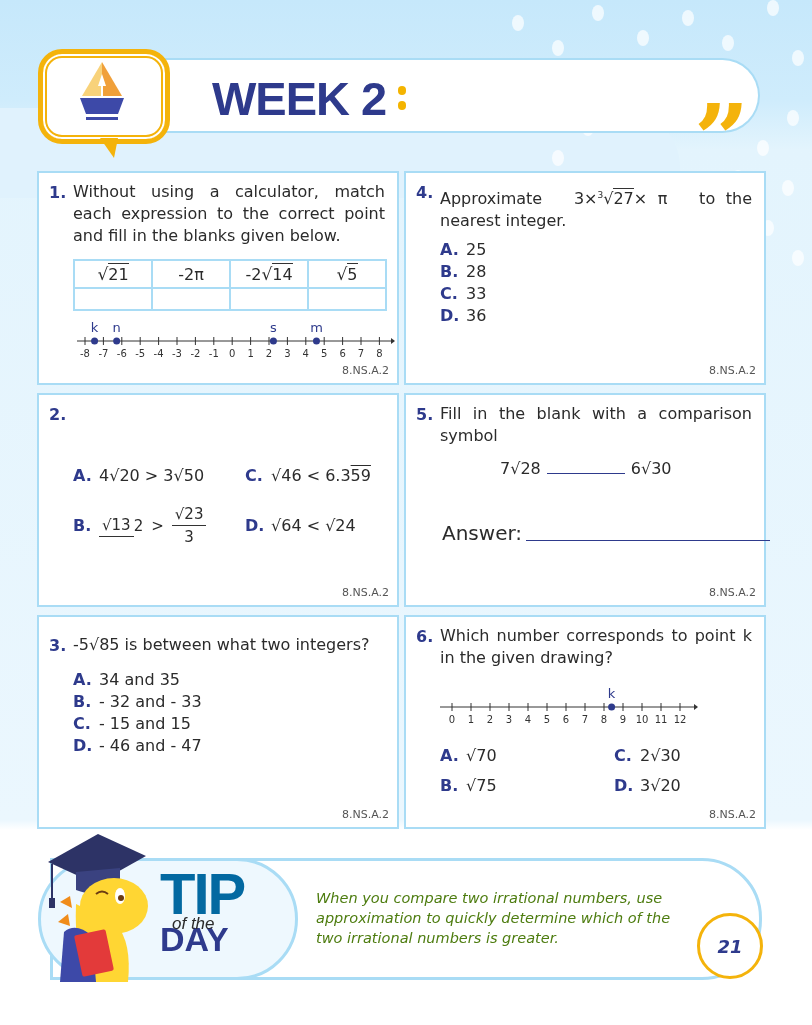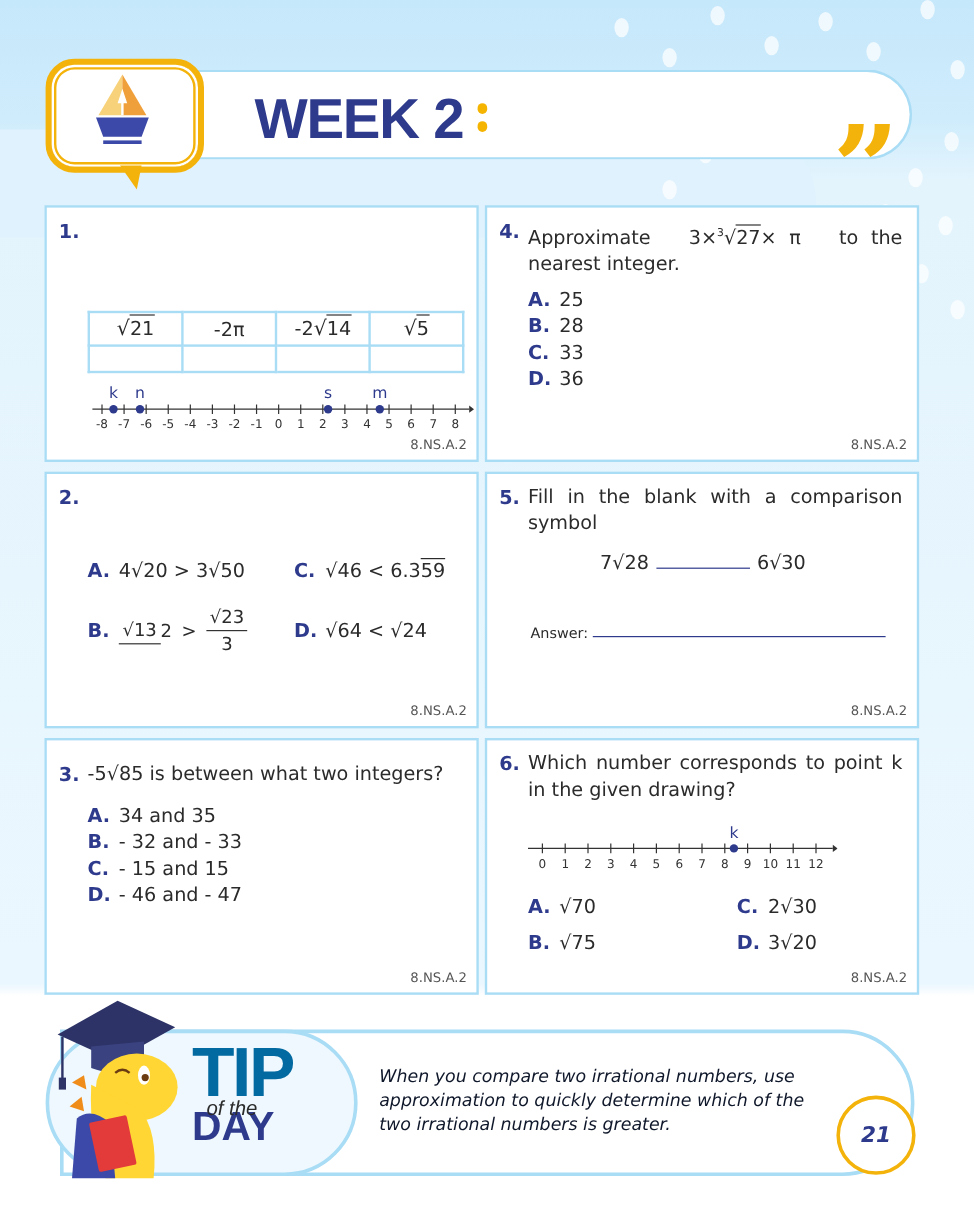--- a/index.html
+++ b/index.html
@@ -76,21 +76,21 @@
   .tip-band {
     position: absolute; left: 50px; top: 858px; width: 712px; height: 122px;
     border: 3px solid #a9dcf5; border-radius: 0 60px 60px 0; background: #fff;
   }
   .tip-pill {
     position: absolute; left: 38px; top: 858px; width: 260px; height: 122px;
     border: 3px solid #a9dcf5; border-radius: 61px; background: #eef8fe;
   }
   .tip-text {
     position: absolute; left: 316px; top: 888px; width: 380px;
-    font-style: italic; font-size: 14.5px; line-height: 20px; color: #0f172a;
+    font-style: italic; font-size: 14.5px; line-height: 20px; color: #4d7c0f;
   }
   .tip-title { position: absolute; left: 160px; top: 868px; font-family: "Liberation Sans", sans-serif; font-weight: bold; }
   .tip-word { font-size: 58px; color: #0369a1; line-height: 52px; letter-spacing: -2px; }
   .of-the { font-size: 17px; color: #2b2b2b; font-style: italic; position: absolute; left: 12px; top: 46px; font-weight: normal; }
   .day-word { font-size: 34px; color: #2e3a8c; line-height: 34px; margin-top: 2px; }
   .page-num {
     position: absolute; left: 697px; top: 913px; width: 66px; height: 66px;
     border: 3px solid #f4b30b; border-radius: 50%; background: #fff;
     display: flex; align-items: center; justify-content: center;
     font-weight: bold; font-style: italic; color: #2e3a8c; font-size: 18px;
@@ -141,20 +141,21 @@
   <span>WEEK 2</span>
   <span class="header-colon">
       <i></i>
       <i></i>
     </span>
 </div>
 <div class="quote-mark">”</div>
 
 <div class="qbox" style="left:37px;top:171px;">
   <span class="qnum">1.</span>
+  <div class="qtext">Without using a calculator, match each expression to the correct point and fill in the blanks given below.</div>
   <table class="match-table">
     <tbody>
         <tr>
       <td><span class="sqrt"><span class="r">√</span><span class="v">21</span></span></td>
       <td>-2π</td>
       <td><span class="sqrt">-2<span class="r">√</span><span class="v">14</span></span></td>
       <td><span class="sqrt"><span class="r">√</span><span class="v">5</span></span></td>
     </tr>
     <tr>
       <td></td>
@@ -281,21 +282,21 @@
 </div>
 
 <div class="qbox" style="left:404px;top:393px;">
   <span class="qnum">5.</span>
   <div class="qtext">Fill in the blank with a comparison symbol</div>
   <div style="position:absolute;left:94px;top:64px;font-size:16px;display:flex;align-items:flex-end;gap:6px">
     <span><span>7</span><span class="r">√</span><span class="v">28</span></span>
     <span style="display:inline-block;width:78px;border-bottom:1.5px solid #2e3a8c;margin-bottom:4px"></span>
     <span><span>6</span><span class="r">√</span><span class="v">30</span></span>
   </div>
-  <div style="position:absolute;left:36px;top:126px;font-size:12px;display:flex;align-items:flex-end;gap:4px">
+  <div style="position:absolute;left:36px;top:126px;font-size:20px;display:flex;align-items:flex-end;gap:4px">
     <span>Answer:</span>
     <span style="display:inline-block;width:244px;border-bottom:1.5px solid #2e3a8c;margin-bottom:4px"></span>
   </div>
   <span class="std">8.NS.A.2</span>
 </div>
 
 <div class="qbox" style="left:37px;top:615px;">
   <span class="qnum" style="top:19px">3.</span>
   <div class="qtext" style="top:17px;text-align:left">
     <span>-5</span><span class="r">√</span><span class="v">85</span>

